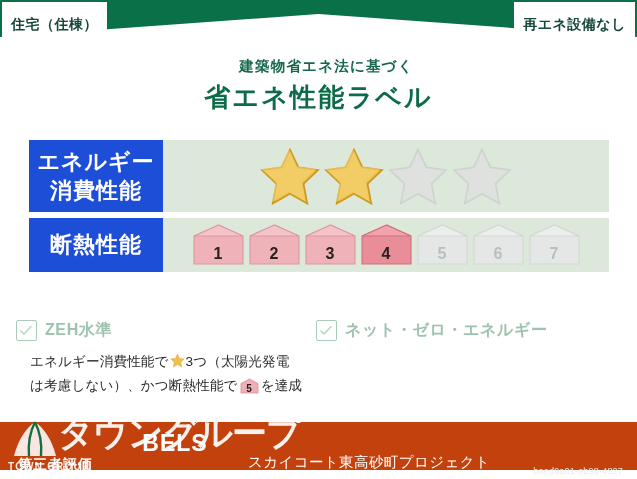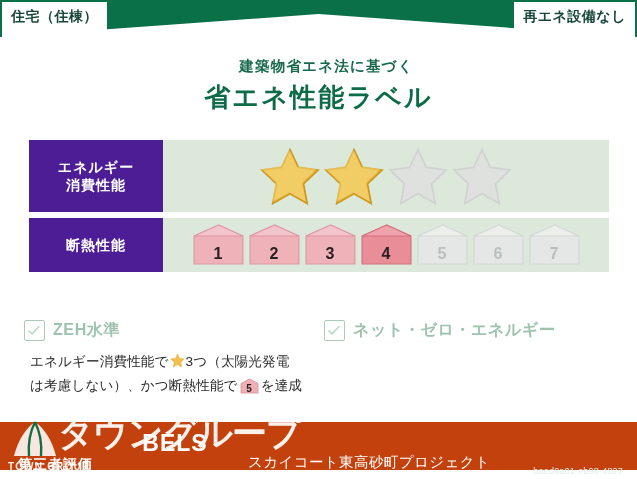--- a/index.html
+++ b/index.html
@@ -35,21 +35,21 @@
 
   .corner-tag {
     position: absolute;
     top: 2px;
     background: #ffffff;
     color: #17463a;
     font-weight: bold;
     font-size: 14px;
     line-height: 28px;
     height: 38px;
-    padding: 0 9px;
+    padding: 8px 9px;
     letter-spacing: 0.5px;
     white-space: nowrap;
   }
   .corner-tag.left  { left: 2px; }
   .corner-tag.right { right: 2px; }
 
   
   .body-card {
     position: absolute;
     left: 0; top: 37px;
@@ -91,24 +91,24 @@
     background: #dce9da;
     height: 72px;
   }
   .rating-row.second {
     height: 54px;
     margin-top: 6px;
   }
   .row-label {
     width: 134px;
     flex: 0 0 134px;
-    background: #4c1d95;
-    color: #ffffff;
-    font-weight: bold;
-    font-size: 14px;
+    background: #1d4ed8;
+    color: #ffffff;
+    font-weight: bold;
+    font-size: 22px;
     letter-spacing: 1px;
     display: flex;
     flex-direction: column;
     align-items: center;
     justify-content: center;
     line-height: 1.32;
   }
   .row-value {
     flex: 1 1 auto;
     display: flex;
@@ -144,21 +144,21 @@
     font-size: 16px;
     font-weight: bold;
     line-height: 1;
   }
   .house.on  .house-num { color: #2a2020; }
   .house.off .house-num { color: #b9bfbb; }
 
   
   .check-row {
     position: absolute;
-    left: 24px; top: 283px;
+    left: 16px; top: 283px;
     width: 575px;
     display: flex;
     align-items: center;
   }
   .check-item {
     display: flex;
     align-items: center;
     gap: 8px;
   }
   .check-item.zeh { width: 300px; }

